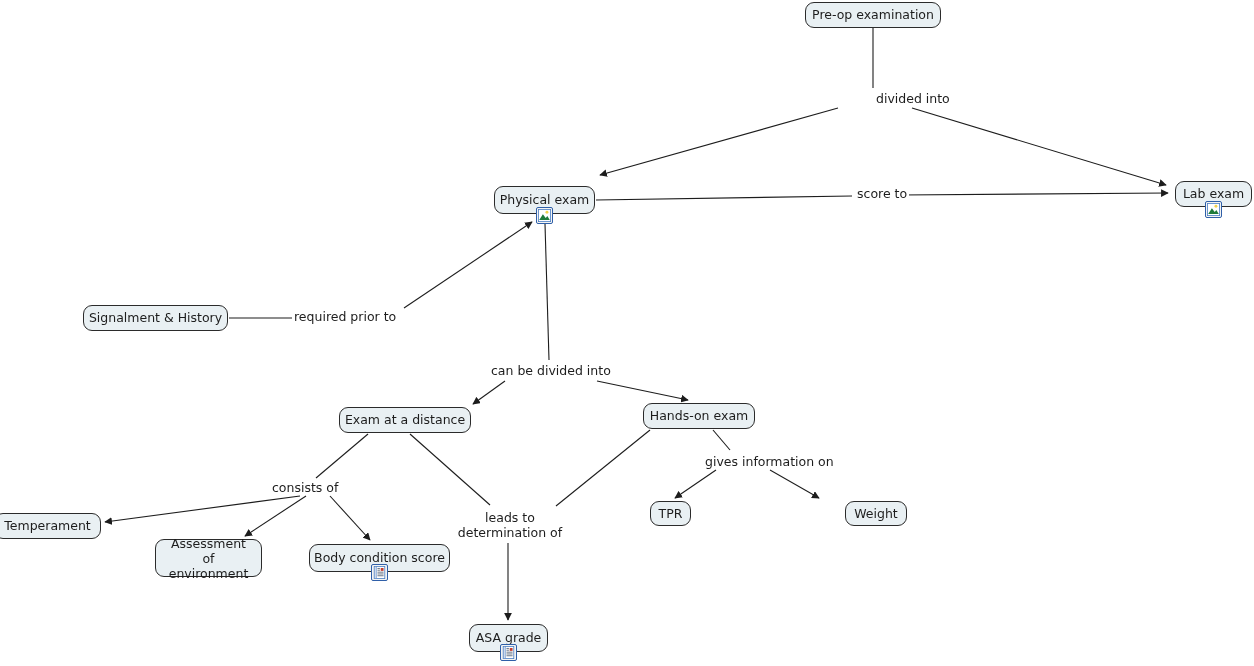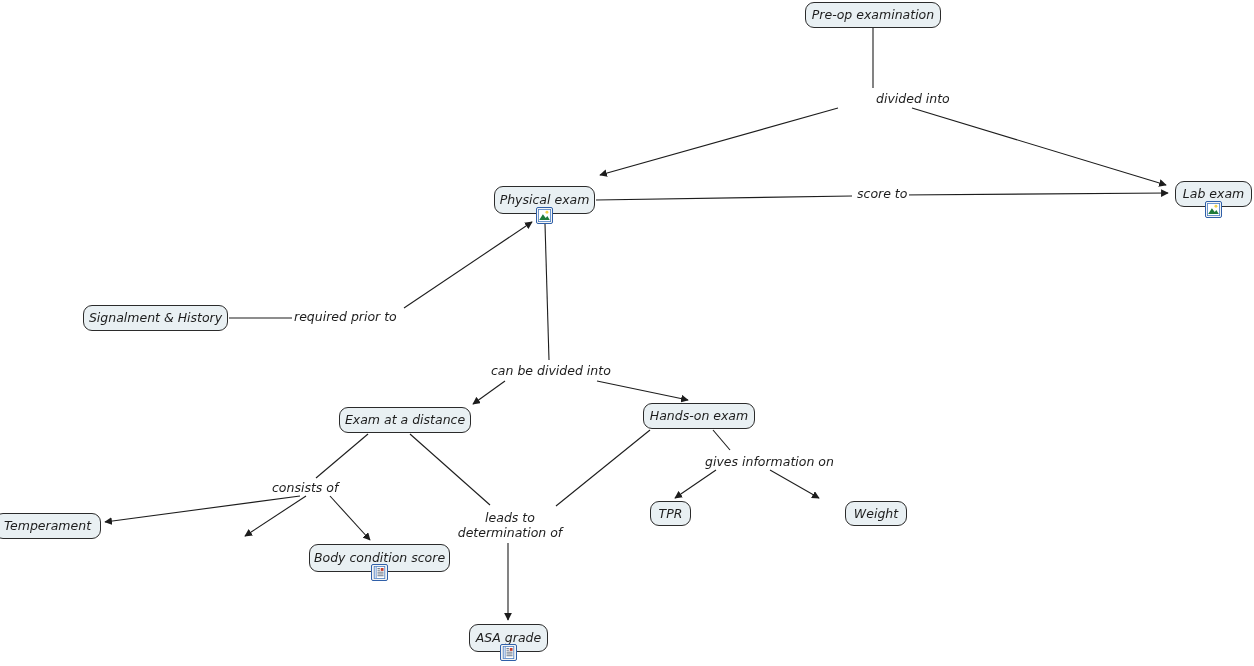--- a/index.html
+++ b/index.html
@@ -12,21 +12,20 @@
     font-family: "DejaVu Sans", "Liberation Sans", sans-serif;
     width: 1254px;
     height: 666px;
     overflow: hidden;
   }
   #canvas {
     position: relative;
     width: 1240px;
     height: 666px;
     background: #ffffff;
-    font-style: italic;
   }
   #edges {
     position: absolute;
     left: 0;
     top: 0;
     width: 1254px;
     height: 666px;
   }
   .node {
     position: absolute;
@@ -168,20 +167,23 @@
   </div>
 
   <div class="node" style="left:643px; top:403px; width:112px; height:26px;">
     <span>Hands-on exam</span>
   </div>
 
   <div class="node" style="left:-6px; top:513px; width:107px; height:26px;">
     <span>Temperament</span>
   </div>
 
+  <div class="node two-line" style="left:155px; top:539px; width:107px; height:38px;">
+    <span>Assessment of environment</span>
+  </div>
 
   <div class="node" style="left:309px; top:544px; width:141px; height:28px;">
     <span>Body condition score</span>
   </div>
   <span class="node-badge" style="left:371px; top:564px;">
     <svg viewBox="0 0 16 16" xmlns="http://www.w3.org/2000/svg">
       <rect x="1.5" y="0.5" width="13" height="15" fill="#ffffff" stroke="#4a7ec4"></rect>
       <rect x="1.5" y="0.5" width="2.5" height="15" fill="#cdd9ea" stroke="#4a7ec4" stroke-width="0.6"></rect>
       <rect x="9.5" y="2.5" width="3.5" height="3.5" fill="#c23b2e"></rect>
       <line x1="5.5" y1="3" x2="8.5" y2="3" stroke="#33445c" stroke-width="0.9"></line>

